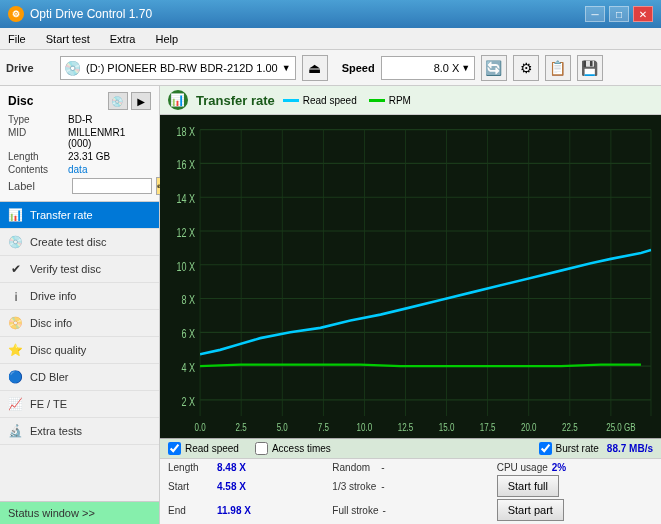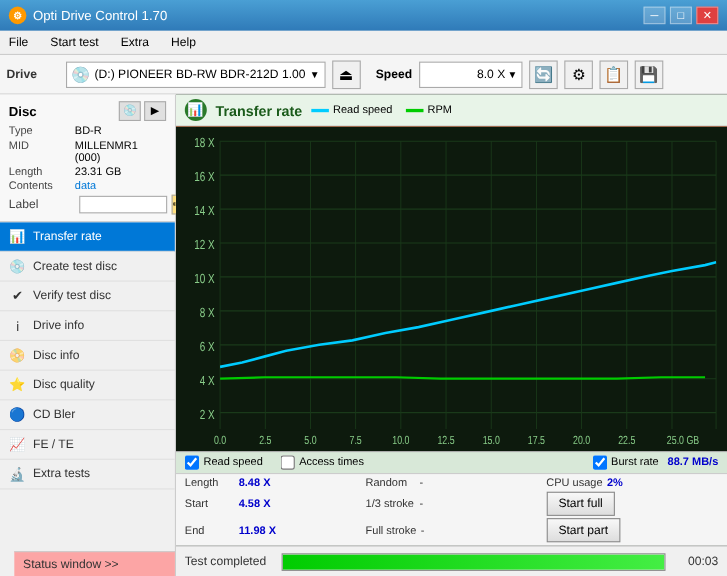--- a/index.html
+++ b/index.html
@@ -204,30 +204,29 @@
     }
     .nav-item-icon {
       width: 16px;
       height: 16px;
       display: flex;
       align-items: center;
       justify-content: center;
       font-size: 12px;
     }
     .status-btn {
-      background: #fca5a5;
+      background: #86efac;
       border-top: 1px solid #ccc;
       padding: 5px 8px;
       cursor: pointer;
       font-size: 11px;
       color: #333;
       display: flex;
       align-items: center;
       gap: 4px;
-      margin-left: 13px;
     }
     .chart-header {
       background: #e8f4e8;
       padding: 4px 8px;
       display: flex;
       align-items: center;
       gap: 8px;
       border-bottom: 1px solid #ccc;
     }
     .chart-title {
@@ -592,21 +591,14 @@
       </div>
       <div class="stat-row">
         <span class="stat-key">Full stroke</span>
         <span class="stat-val dash">-</span>
       </div>
       <div class="stat-row">
         <button class="action-btn">Start part</button>
       </div>
     </div>
 
-    <div class="bottom-bar">
-      <span class="status-text">Test completed</span>
-      <div class="progress-bar-container">
-        <div class="progress-bar" style="width:100%;"></div>
-      </div>
-      <span class="time-display">00:03</span>
-    </div>
   </div>
 </div>
 
 </body></html>

